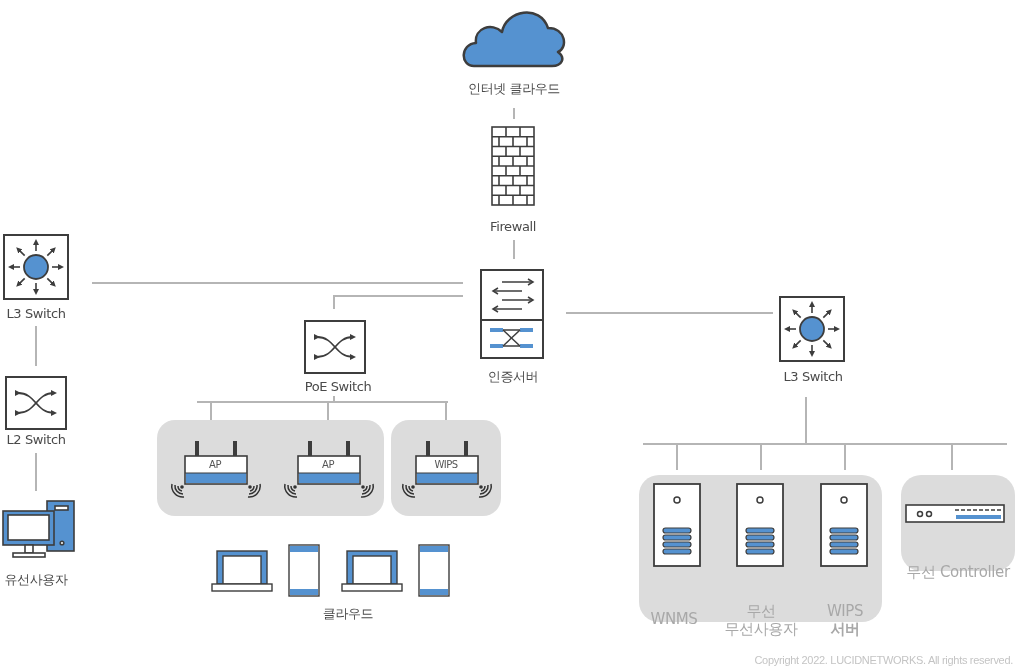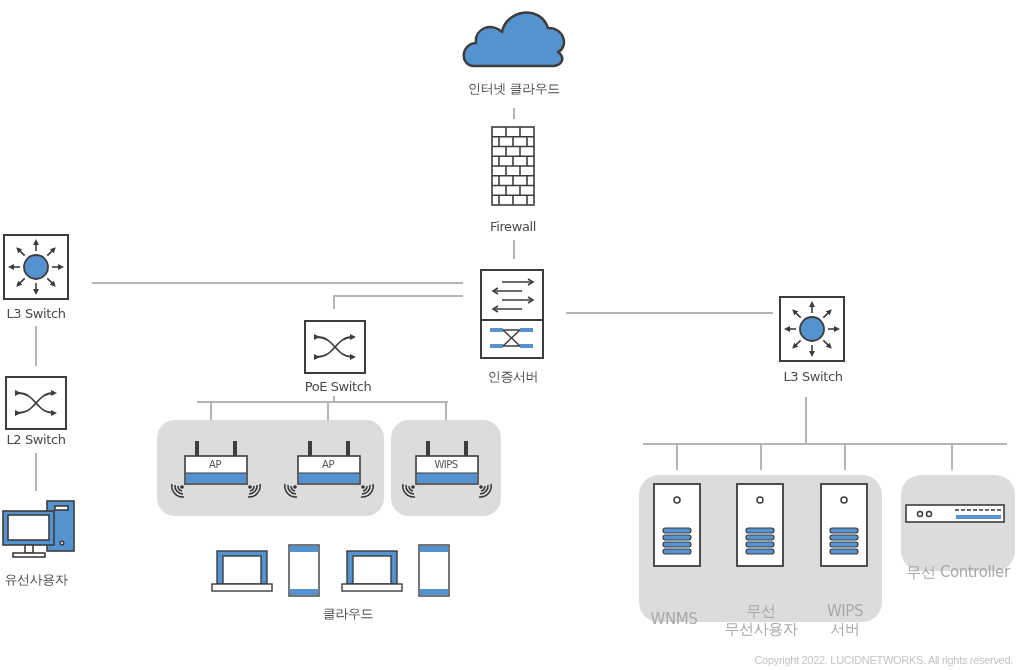--- a/index.html
+++ b/index.html
@@ -262,16 +262,16 @@
 <div class="lbl" style="left:813px;top:369px;">L3 Switch</div>
 
 <div class="tag" style="left:215px;top:459px;">AP</div>
 <div class="tag" style="left:328px;top:459px;">AP</div>
 <div class="tag" style="left:446px;top:459px;">WIPS</div>
 
 <div class="lbl gray" style="left:674px;top:579px;">WNMS</div>
 <div class="lbl gray" style="left:761px;top:571px;">무선</div>
 <div class="lbl gray" style="left:761px;top:589px;">무선사용자</div>
 <div class="lbl gray" style="left:845px;top:571px;">WIPS</div>
-<div class="lbl gray" style="left:845px;top:589px;">서버</div>
+<div class="lbl gray" style="left:845px;top:589px;font-weight:bold;">서버</div>
 <div class="lbl gray" style="left:958px;top:532px;">무선 Controller</div>
 
 <div class="copyright">Copyright 2022. LUCIDNETWORKS. All rights reserved.</div>
 
 </body></html>

